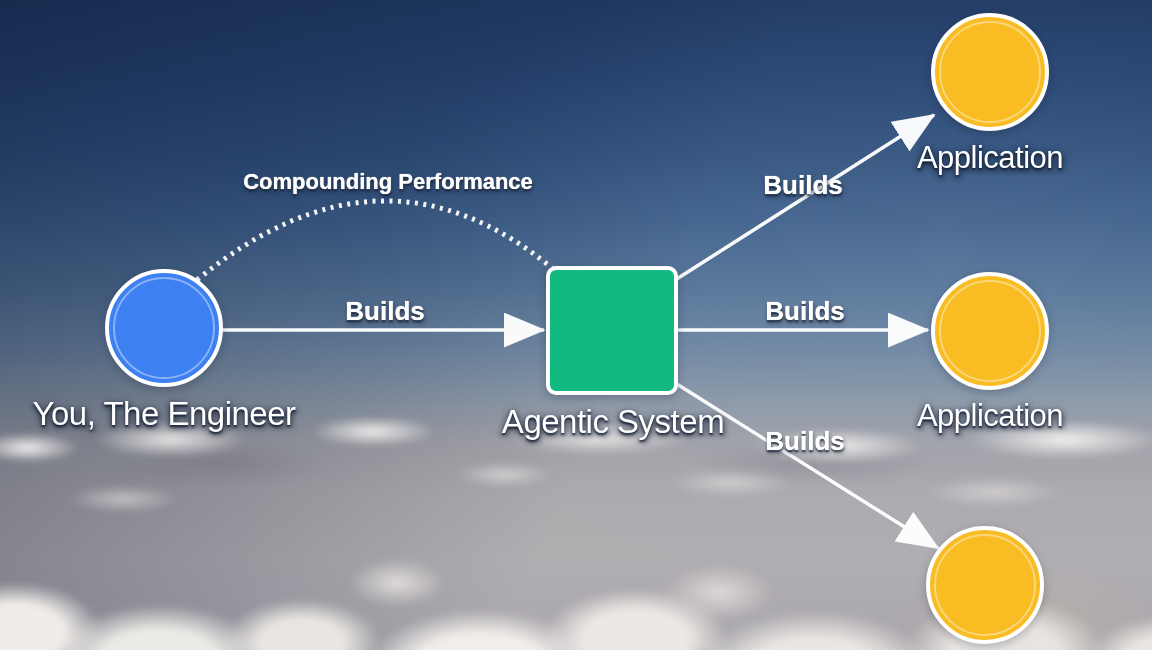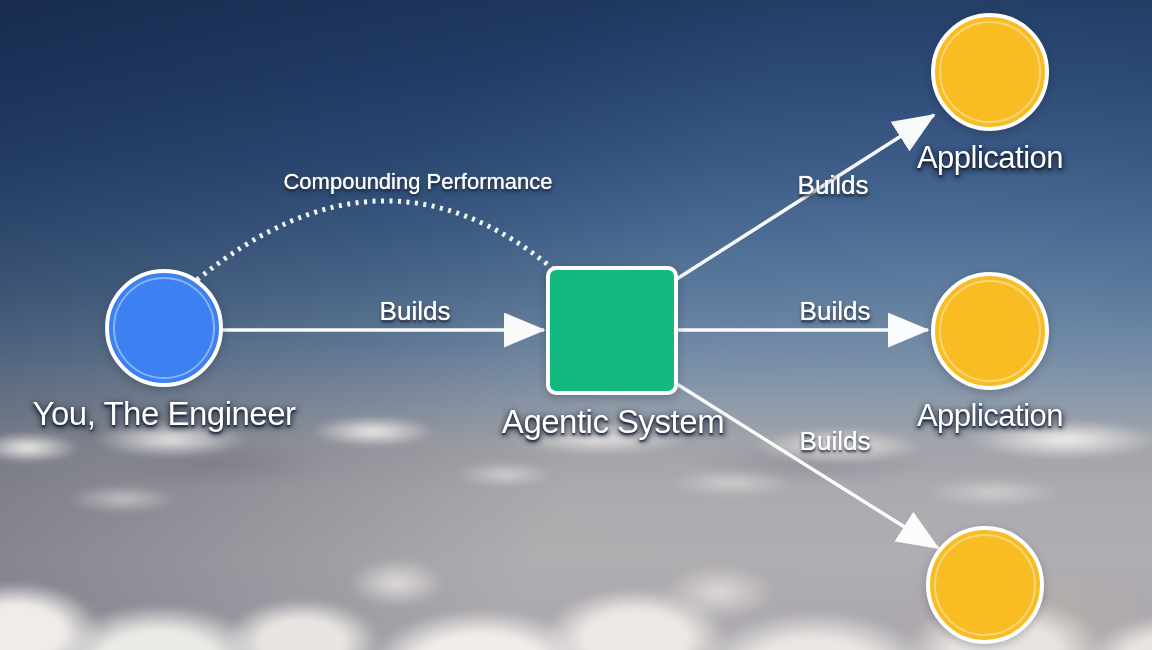--- a/index.html
+++ b/index.html
@@ -71,23 +71,22 @@
   #node-app-bot{left:926px;top:526px;width:110px;height:110px;background:#f9bc23;}
   
   .lbl{position:absolute;color:#fff;text-align:center;white-space:nowrap;
        transform:translateX(-50%);}
   .node-lbl{
     font-weight:400;font-size:33px;letter-spacing:-.5px;
     text-shadow:0 2px 2px rgba(22,32,52,.9), 2px 3px 5px rgba(22,32,52,.6),
                 -2px 2px 5px rgba(22,32,52,.45), 0 0 7px rgba(22,32,52,.35);
   }
   .edge-lbl{
-    font-weight:400;font-size:26px;
+    font-weight:700;font-size:26px;
     text-shadow:0 0 1px #fff, 0 2px 2px rgba(22,32,52,.85), 1px 3px 4px rgba(22,32,52,.55);
-    margin-left:30px;
   }
   #lbl-engineer{left:164px;top:395px;}
   #lbl-agentic{left:613px;top:403px;}
   #lbl-app-top{left:990px;top:140px;font-size:31px;}
   #lbl-app-mid{left:990px;top:398px;font-size:31px;}
   #lbl-builds-1{left:385px;top:296px;}
   #lbl-builds-2{left:803px;top:170px;}
   #lbl-builds-3{left:805px;top:296px;}
   #lbl-builds-4{left:805px;top:426px;}
   #lbl-compounding{left:388px;top:169px;font-size:22px;}

